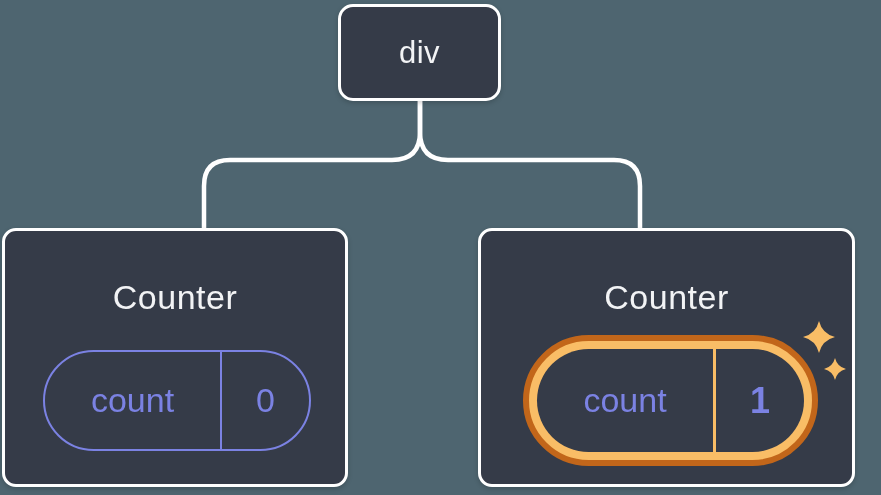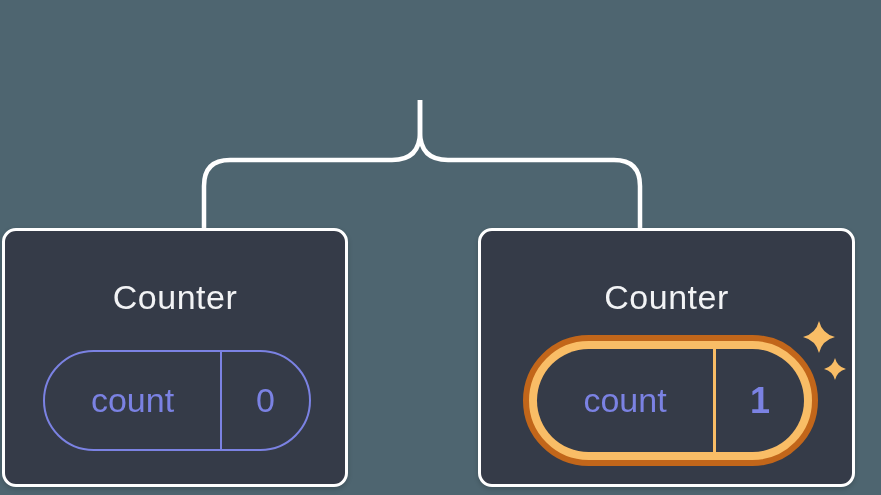--- a/index.html
+++ b/index.html
@@ -123,20 +123,23 @@
 </head>
 <body>
 
 <div class="stage">
 
   <svg class="connectors" viewBox="0 0 881 495" fill="none">
     <path d="M420,100 L420,132 Q420,160 392,160 L230,160 Q204,160 204,186 L204,229" stroke="#ffffff" stroke-width="4.5" fill="none"></path>
     <path d="M420,100 L420,132 Q420,160 448,160 L614,160 Q640,160 640,186 L640,229" stroke="#ffffff" stroke-width="4.5" fill="none"></path>
   </svg>
 
+  <div class="node node-root">
+    <span class="root-label">div</span>
+  </div>
 
   <div class="node node-counter left">
     <div class="node-title">Counter</div>
     <div class="state-pill">
       <span class="cell key">count</span>
       <span class="cell value">0</span>
     </div>
   </div>
 
   <div class="node node-counter right">

